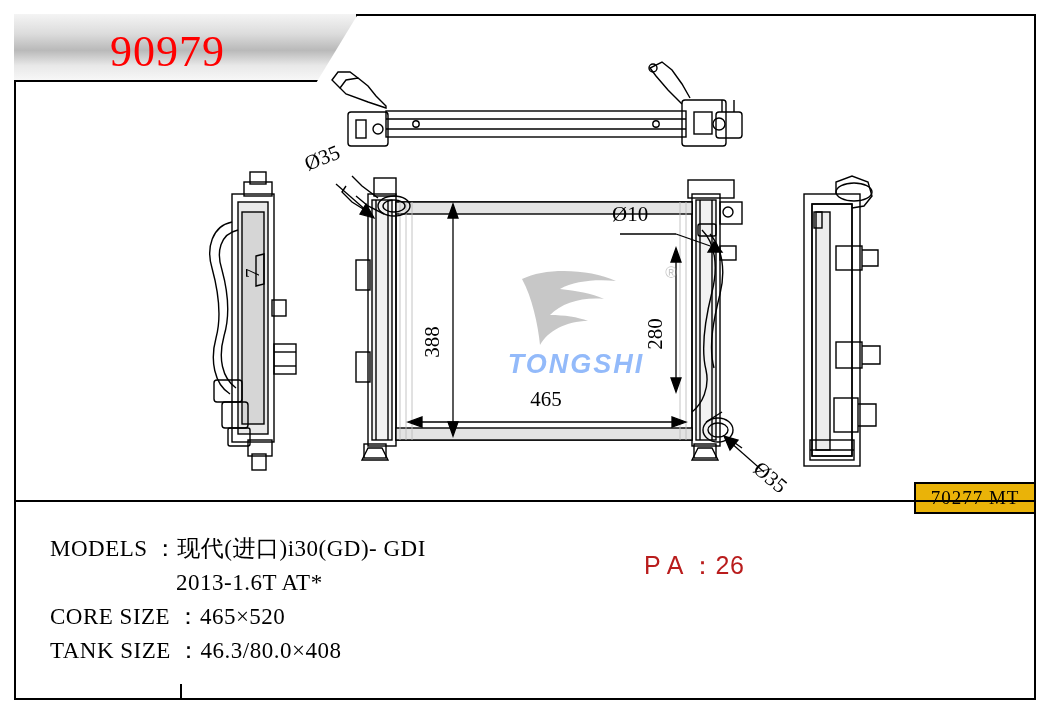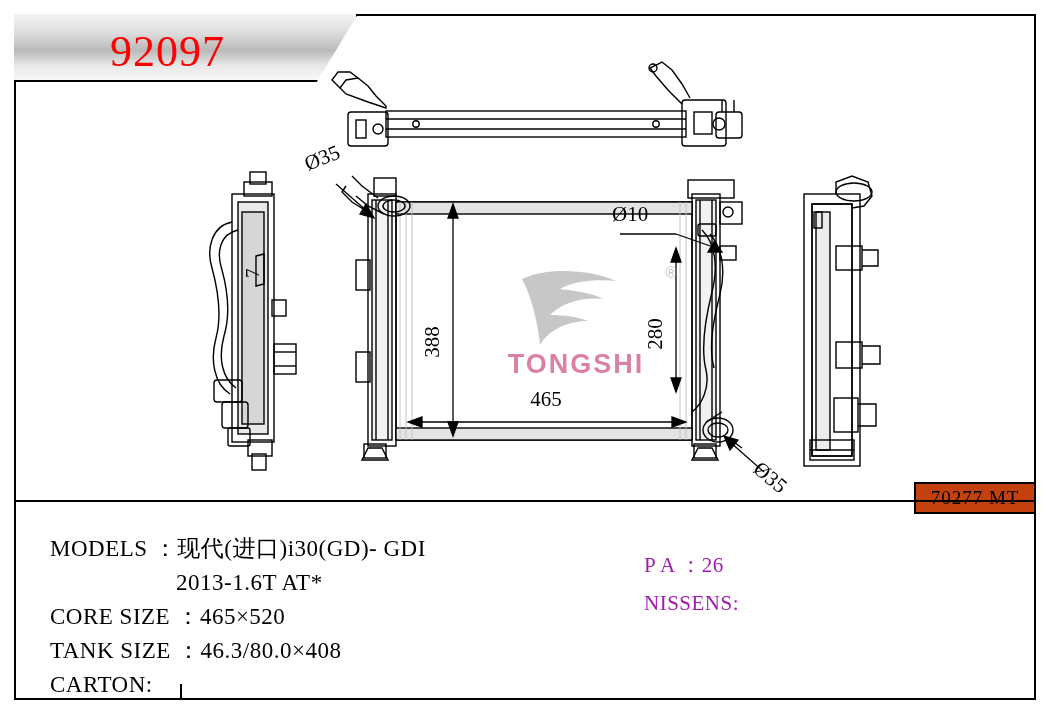--- a/index.html
+++ b/index.html
@@ -27,45 +27,45 @@
   
   .drawing{position:absolute;left:16px;top:16px;width:1018px;height:476px;}
   svg.dwg{position:absolute;left:0;top:0;}
 
   
   .watermark{
     position:absolute;left:455px;top:230px;width:210px;height:150px;
     display:flex;flex-direction:column;align-items:center;justify-content:center;
     opacity:.55;pointer-events:none;
   }
-  .wm-text{font-family:"Liberation Sans",sans-serif;font-weight:bold;font-size:27px;color:#be185d;letter-spacing:2px;}
+  .wm-text{font-family:"Liberation Sans",sans-serif;font-weight:bold;font-size:27px;color:#3b82f6;letter-spacing:2px;font-style:italic;}
 
   
   .codebox{
     position:absolute;left:898px;top:466px;width:122px;height:32px;
-    border:2px solid #000;background:#c2410c;box-sizing:border-box;
+    border:2px solid #000;background:#eab308;box-sizing:border-box;
     display:flex;align-items:center;justify-content:center;
     font-family:"Liberation Serif",serif;font-size:19px;letter-spacing:1px;
   }
 
   
   .sep{position:absolute;left:14px;top:500px;width:1022px;height:2px;background:#000;}
 
   
   .info{position:absolute;left:4px;top:502px;width:1018px;height:196px;margin-top:22px;}
   .info-left{position:absolute;left:46px;top:8px;width:580px;}
   .info-right{position:absolute;left:640px;top:22px;width:360px;}
   .row{
     font-family:"Liberation Serif",serif;
     font-size:23px;color:#000;line-height:34px;white-space:pre;letter-spacing:.5px;
   }
   .row.sub{padding-left:126px;}
   .rrow{
-    font-family:Liberation Serif, serif;
-    font-size:21px;color:#a21caf;line-height:38px;white-space:pre;letter-spacing:.5px;
+    font-family:Liberation Sans, sans-serif;
+    font-size:25px;color:#b91c1c;line-height:38px;white-space:pre;letter-spacing:.5px;
   }
   
   .btick{position:absolute;left:180px;top:684px;width:2px;height:16px;background:#000;}
 
   .dimtext{font-family:"Liberation Serif",serif;font-size:21px;fill:#000;}
   .dimtext-s{font-family:"Liberation Serif",serif;font-size:19px;fill:#000;}
 </style>
 </head>
 <body>
 
@@ -234,32 +234,30 @@
         <path d="M10 16 C34 4 78 6 104 18 C84 16 62 18 48 26 C64 28 80 30 92 36 C70 34 50 40 38 52 C52 52 66 54 76 58 C54 58 36 68 28 82 C26 62 20 34 10 16 Z" fill="#9a9a9a"></path>
       </svg>
       <div class="wm-text">TONGSHI</div>
       <div style="position:absolute;right:4px;top:18px;font-size:16px;color:#9a9a9a;">®</div>
     </div>
 
     <div class="codebox">70277 MT</div>
   </div>
 
   <div class="banner"></div>
-  <div class="banner-num">92097</div>
+  <div class="banner-num">90979</div>
 
   <div class="sep"></div>
 
   <div class="info">
     <div class="info-left">
       <div class="row"><span>MODELS ：</span><span>现代(进口)i30(GD)- GDI</span></div>
       <div class="row sub">2013-1.6T AT*</div>
       <div class="row"><span>CORE SIZE ：</span><span>465×520</span></div>
       <div class="row"><span>TANK SIZE ：</span><span>46.3/80.0×408</span></div>
-      <div class="row"><span>CARTON:</span><span></span></div>
     </div>
     <div class="info-right">
       <div class="rrow"><span>P A ：</span><span>26</span></div>
-      <div class="rrow"><span>NISSENS:</span><span></span></div>
     </div>
   </div>
 
   <div class="btick"></div>
 </div>
 
 </body></html>

